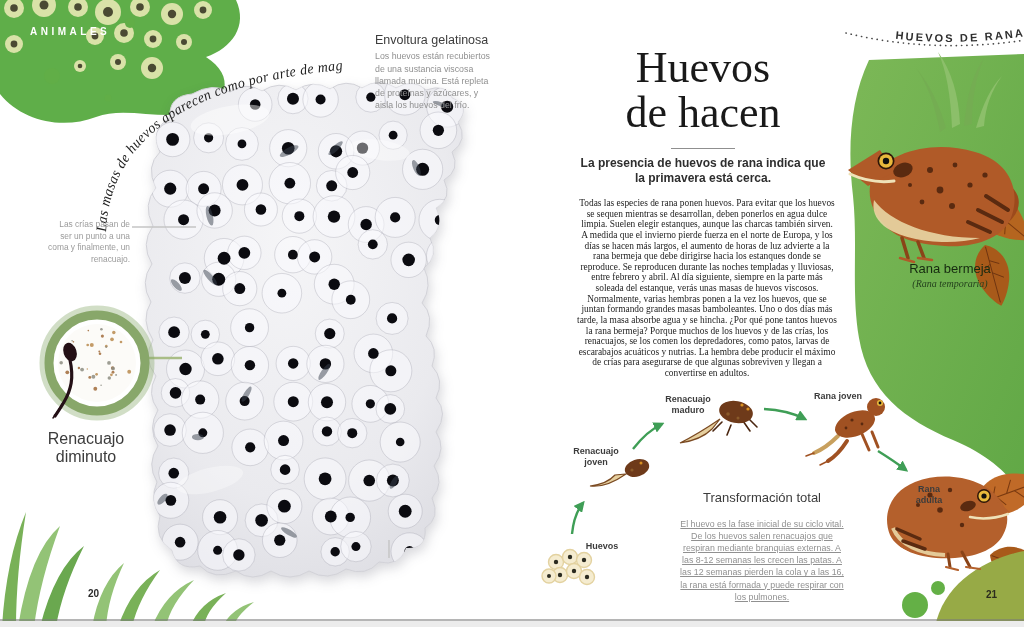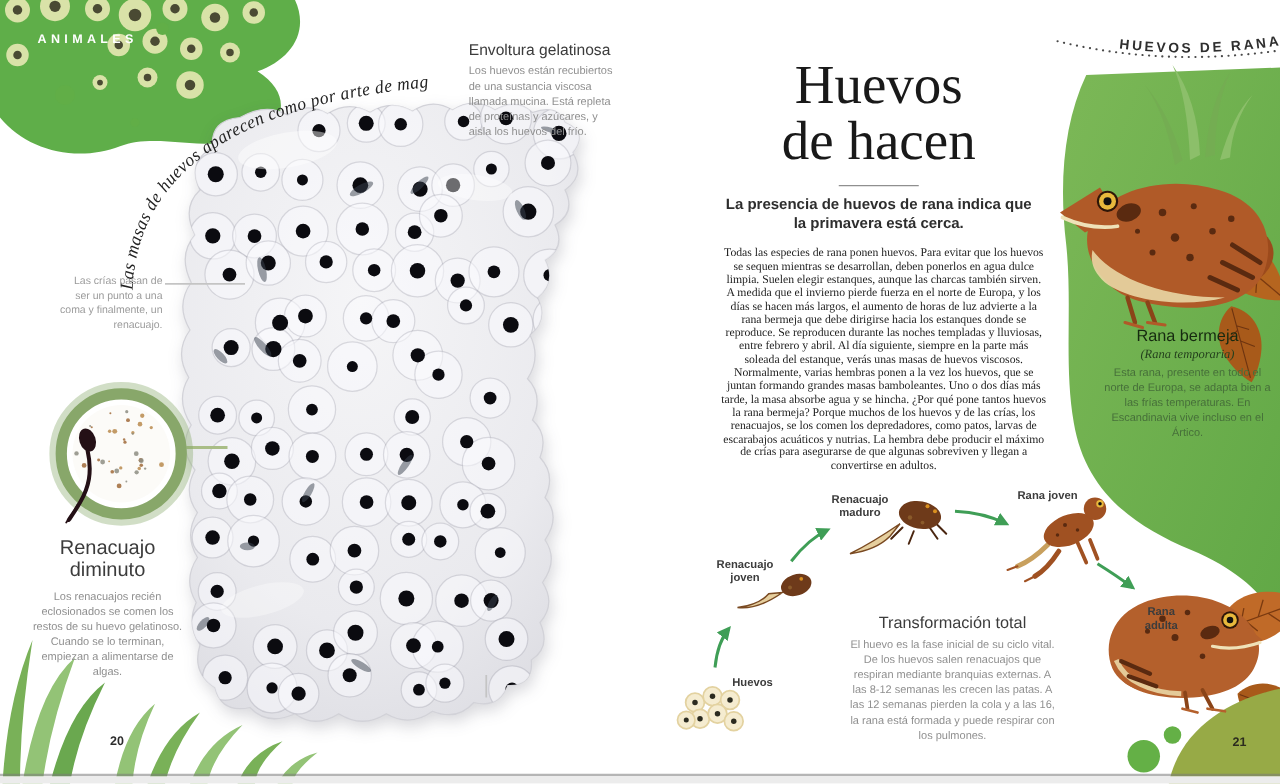--- a/index.html
+++ b/index.html
@@ -542,48 +542,46 @@
 
   <div class="txt" style="left:375px;top:33px;width:122px;">
     <div class="block-title">Envoltura gelatinosa</div>
     <div class="block-body" style="margin-top:3px;">Los huevos están recubiertos de una sustancia viscosa llamada mucina. Está repleta de proteínas y azúcares, y aisla los huevos del frío.</div>
   </div>
 
   <div class="txt caption" style="left:48px;top:219px;width:82px;text-align:right;">Las crías pasan de ser un punto a una coma y finalmente, un renacuajo.</div>
 
   <div class="txt" style="left:22px;top:430px;width:128px;text-align:center;">
     <div class="block-title" style="font-size:16px;">Renacuajo diminuto</div>
-    <div class="block-body" style="margin-top:4px;">Los renacuajos recién eclosionados se comen los restos de su huevo gelatinoso. Cuando se lo terminan, empiezan a alimentarse de algas.</div>
   </div>
 
 
   <div class="txt folio" style="left:88px;top:588px;">20</div>
 
   <div class="txt main-title" style="left:593px;top:46px;width:220px;">
     <div>Huevos</div>
     <div>de hacen</div>
   </div>
   <div class="divider" style="left:671px;top:148px;width:64px;"></div>
   <div class="txt subtitle" style="left:578px;top:156px;width:250px;">La presencia de huevos de rana indica que la primavera está cerca.</div>
   <div class="txt body-copy" style="left:577px;top:198px;width:260px;">Todas las especies de rana ponen huevos. Para evitar que los huevos se sequen mientras se desarrollan, deben ponerlos en agua dulce limpia. Suelen elegir estanques, aunque las charcas también sirven. A medida que el invierno pierde fuerza en el norte de Europa, y los días se hacen más largos, el aumento de horas de luz advierte a la rana bermeja que debe dirigirse hacia los estanques donde se reproduce. Se reproducen durante las noches templadas y lluviosas, entre febrero y abril. Al día siguiente, siempre en la parte más soleada del estanque, verás unas masas de huevos viscosos. Normalmente, varias hembras ponen a la vez los huevos, que se juntan formando grandes masas bamboleantes. Uno o dos días más tarde, la masa absorbe agua y se hincha. ¿Por qué pone tantos huevos la rana bermeja? Porque muchos de los huevos y de las crías, los renacuajos, se los comen los depredadores, como patos, larvas de escarabajos acuáticos y nutrias. La hembra debe producir el máximo de crías para asegurarse de que algunas sobreviven y llegan a convertirse en adultos.</div>
 
   <div class="txt" style="left:880px;top:262px;width:140px;text-align:center;">
     <div class="block-title" style="font-size:13px;color:#162a10;">Rana bermeja</div>
     <div class="latin" style="margin-top:1px;">(Rana temporaria)</div>
-    <div class="block-body green-body" style="margin-top:3px;">Esta rana, presente en todo el norte de Europa, se adapta bien a las frías temperaturas. En Escandinavia vive incluso en el Ártico.</div>
   </div>
 
   <div class="txt cycle-label" style="left:566px;top:446px;width:60px;">Renacuajo joven</div>
   <div class="txt cycle-label" style="left:656px;top:394px;width:64px;">Renacuajo maduro</div>
   <div class="txt cycle-label" style="left:814px;top:391px;width:48px;">Rana joven</div>
   <div class="txt cycle-label" style="left:904px;top:484px;width:50px;">Rana adulta</div>
   <div class="txt cycle-label" style="left:572px;top:541px;width:60px;">Huevos</div>
 
   <div class="txt" style="left:678px;top:491px;width:168px;text-align:center;">
     <div class="block-title" style="font-size:13px;">Transformación total</div>
-    <div class="block-body" style="margin-top:3px;">El huevo es la fase inicial de su ciclo vital. De los huevos salen renacuajos que respiran mediante branquias externas. A las 8-12 semanas les crecen las patas. A las 12 semanas pierden la cola y a las 16, la rana está formada y puede respirar con los pulmones.</div>
+    <div class="block-body" style="margin-top:12px;text-decoration:underline;">El huevo es la fase inicial de su ciclo vital. De los huevos salen renacuajos que respiran mediante branquias externas. A las 8-12 semanas les crecen las patas. A las 12 semanas pierden la cola y a las 16, la rana está formada y puede respirar con los pulmones.</div>
   </div>
 
   <div class="txt folio" style="left:986px;top:574px;color:#2b2b1e;margin-top:15px;">21</div>
 
   <div class="page-edge" style="top:619px;height:1.5px;background:rgba(120,120,120,0.55);"></div>
   <div class="page-edge" style="top:621px;height:6px;background:#ececec;"></div>
 </div>
 
 </body></html>

